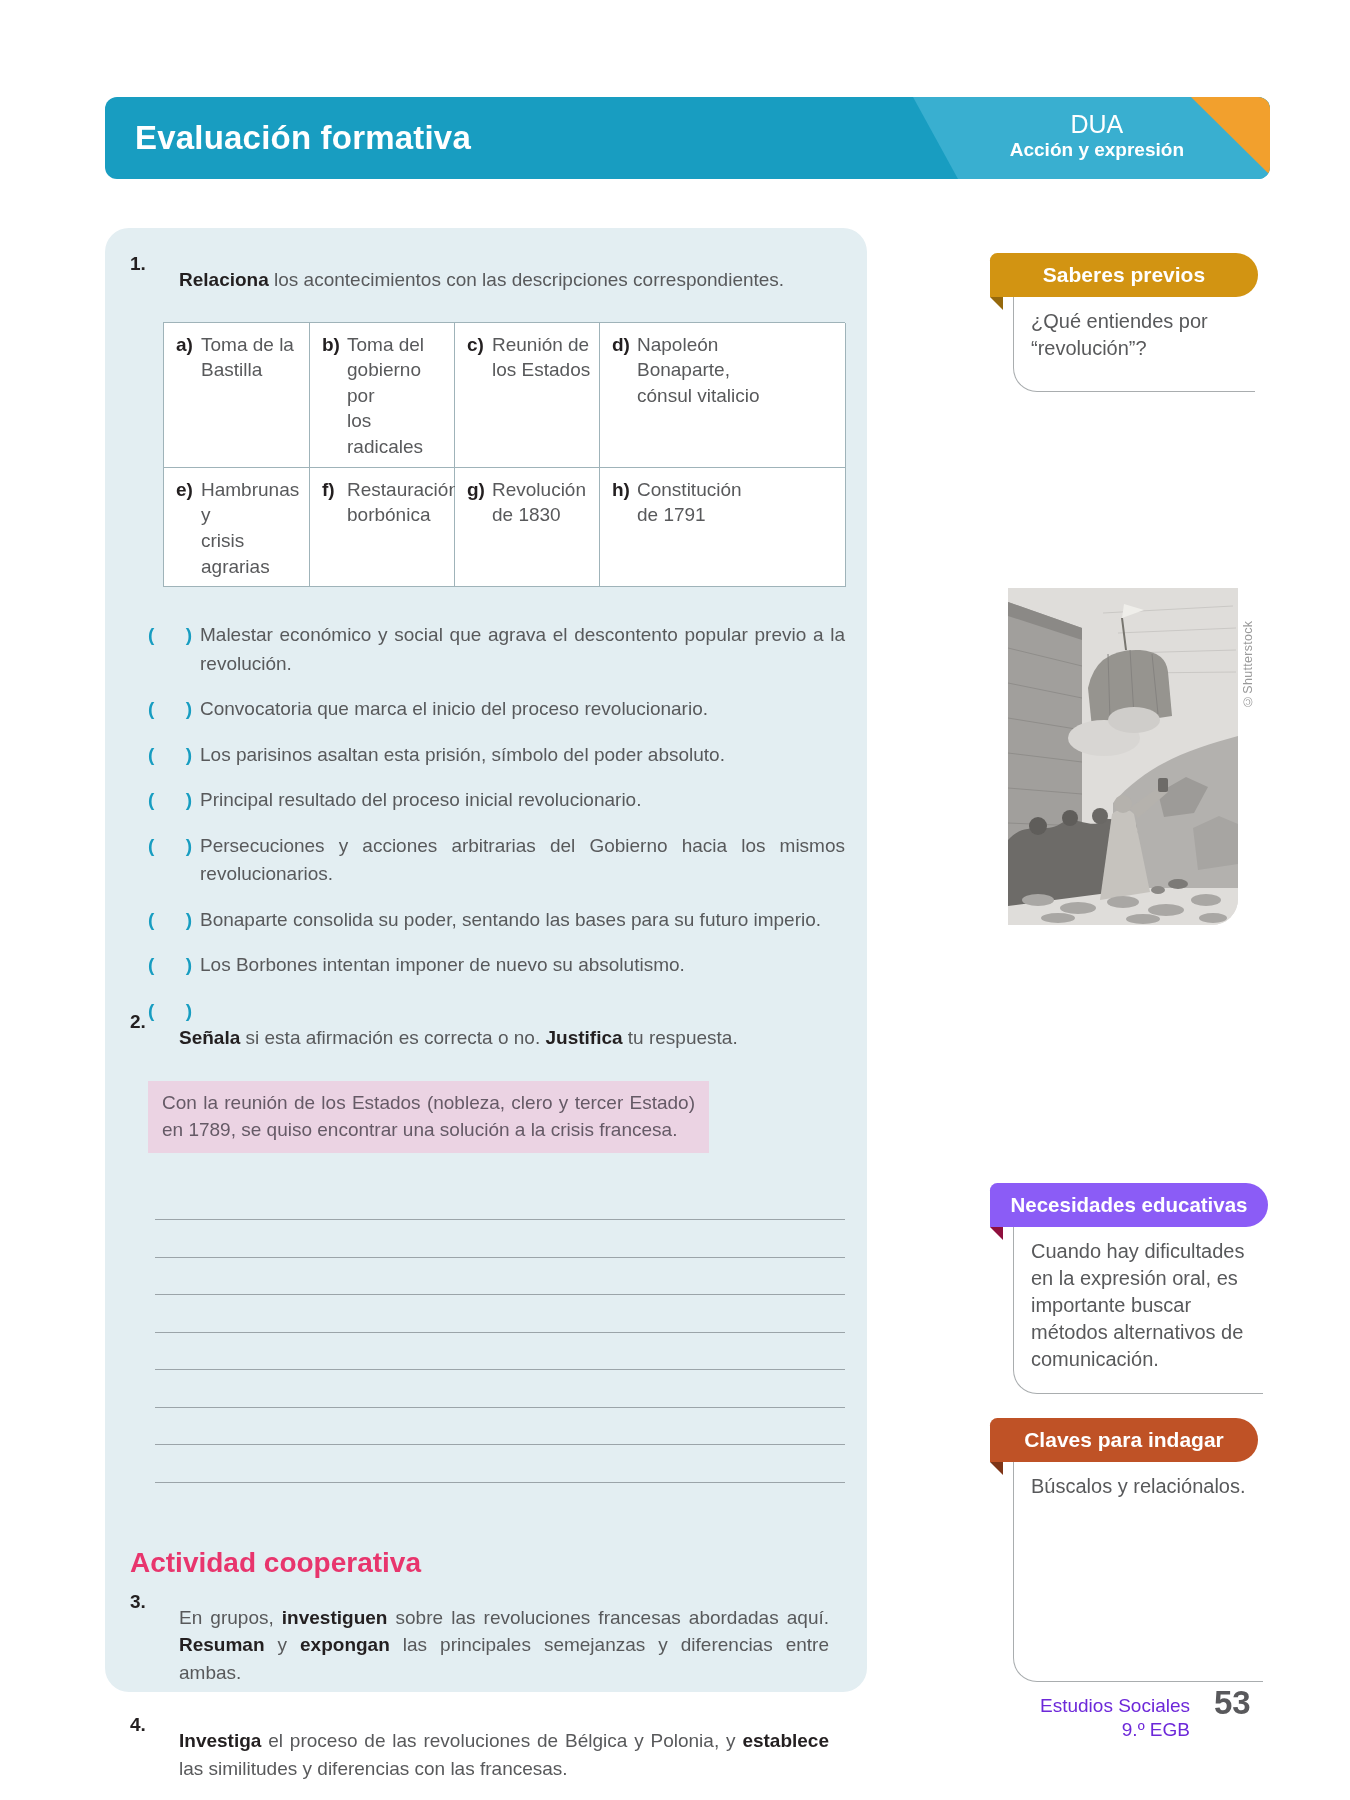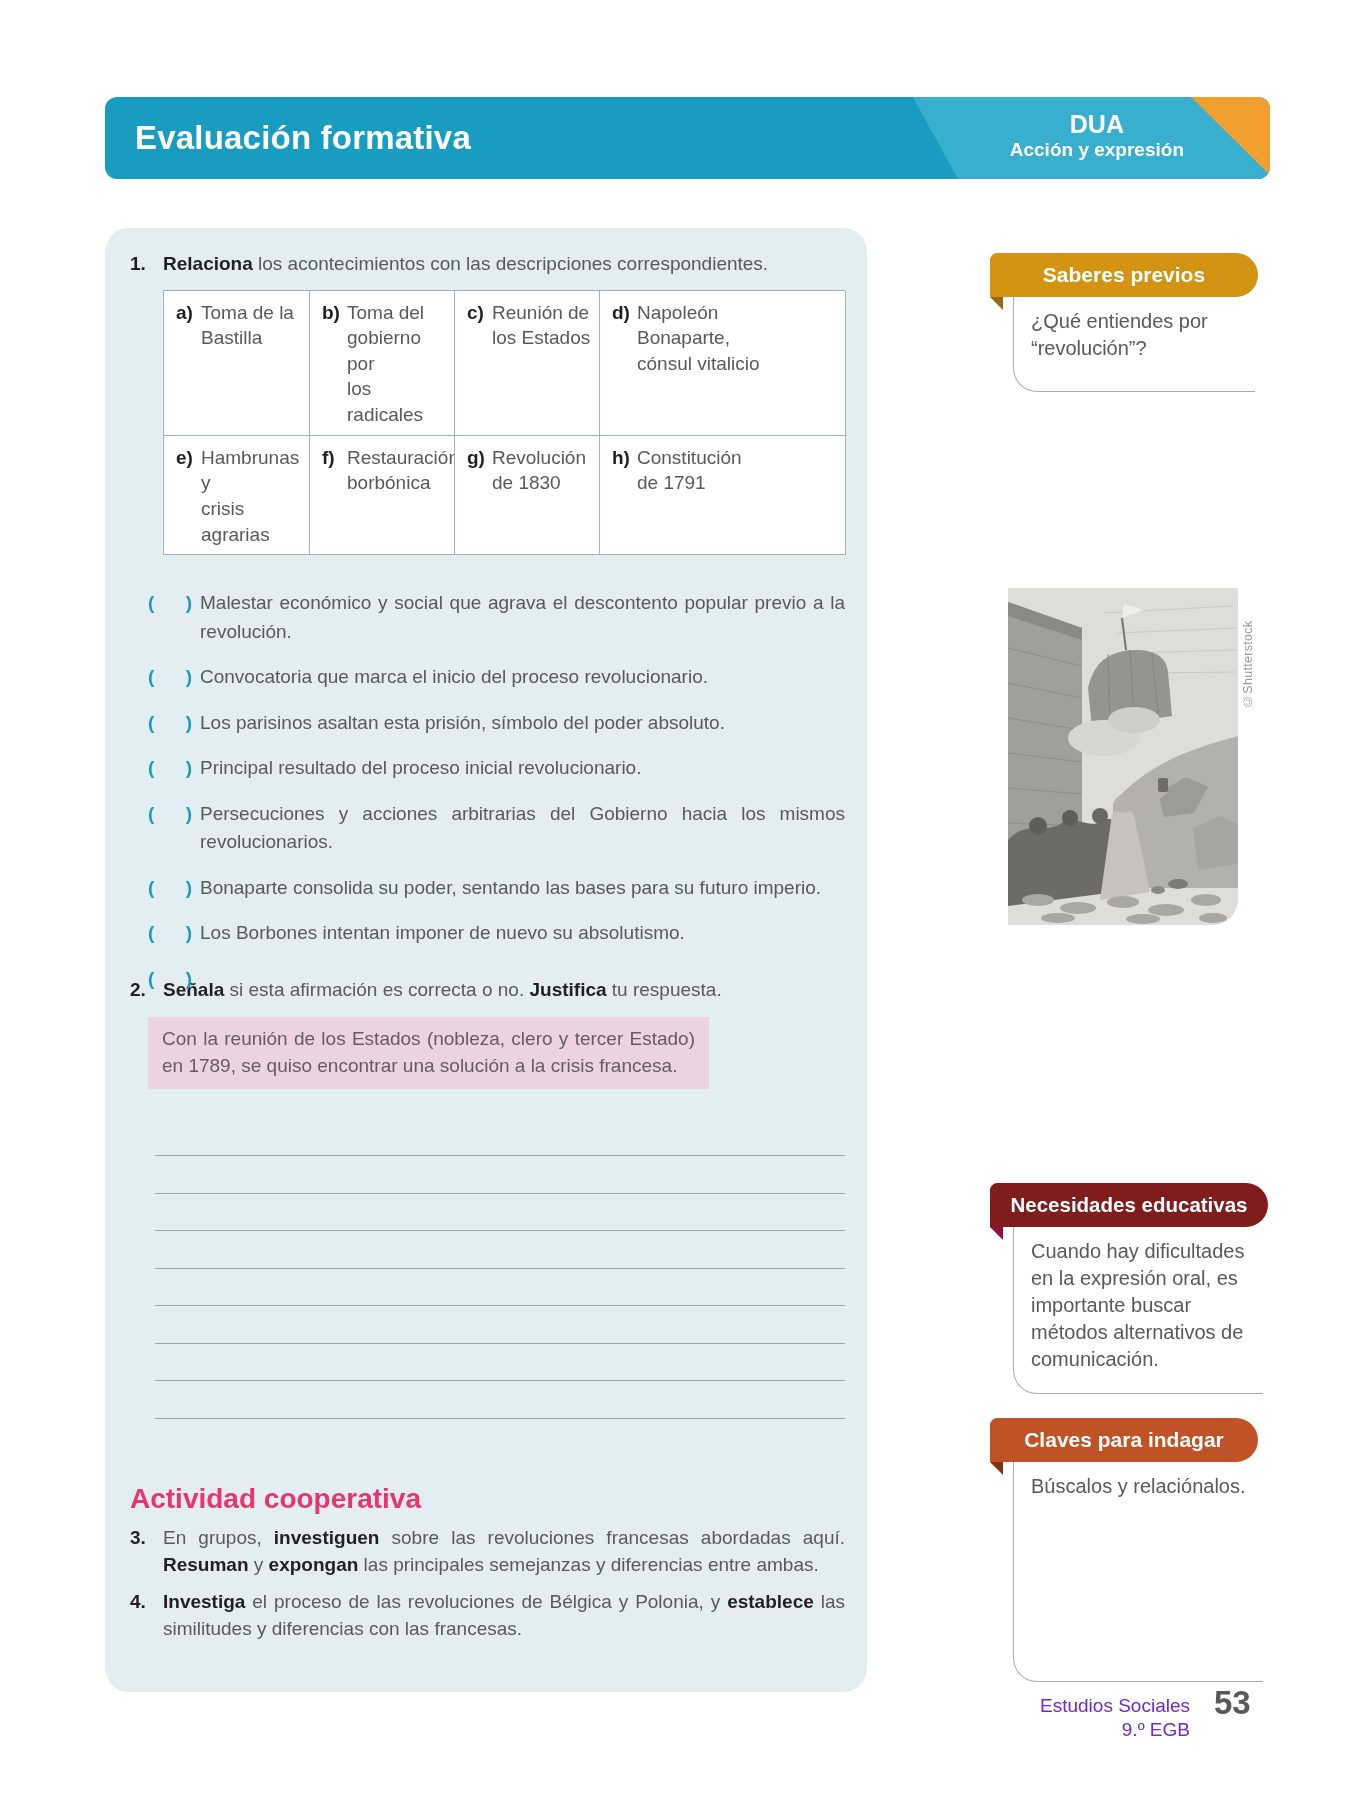--- a/index.html
+++ b/index.html
@@ -12,31 +12,31 @@
   
   .banner { position:absolute; left:105px; top:97px; width:1165px; height:82px;
     background:#189dc1; border-radius:12px; overflow:hidden; }
   .banner-light { position:absolute; inset:0; background:#39afd0;
     clip-path:polygon(808px 0, 100% 0, 100% 100%, 853px 100%); }
   .banner-orange { position:absolute; inset:0; background:#f2a02d;
     clip-path:polygon(1086px 0, 100% 0, 100% 78px); }
   .banner-title { position:absolute; left:30px; top:50%; transform:translateY(-50%);
     color:#ffffff; font-size:33px; font-weight:bold; letter-spacing:.2px; }
   .banner-dua { position:absolute; right:86px; top:13px; text-align:center; color:#ffffff; }
-  .dua-main { font-size:25px; font-weight:bold; line-height:1.15; }
+  .dua-main { font-size:25px; font-weight:normal; line-height:1.15; }
   .dua-sub  { font-size:19px; font-weight:bold; }
 
   
   .panel { position:absolute; left:105px; top:228px; width:762px; height:1464px;
     background:#e3eef2; border-radius:24px; box-sizing:border-box;
     padding:22px 22px 0 25px; }
 
   .q-row { display:flex; color:#58595b; font-size:19px; line-height:1.45; }
   .q-num { font-weight:bold; color:#231f20; width:33px; flex:none; }
-  .q-text { margin:0; flex:1; }
+  .q-text { margin:16px; flex:1; }
   .q-text b { color:#231f20; }
   .justify { text-align:justify; }
 
   .events-table { display:grid; grid-template-columns:146px 145px 145px 246px;
     margin:12px 0 0 33px; width:682px; box-sizing:border-box;
     border-top:1px solid #9fb3b9; border-left:1px solid #9fb3b9; }
   .cell { background:#ffffff; border-right:1px solid #9fb3b9; border-bottom:1px solid #9fb3b9;
     padding:9px 8px 7px 12px; display:flex; gap:5px; font-size:19px; line-height:1.35;
     color:#58595b; box-sizing:border-box; }
   .cell .letter { font-weight:bold; color:#231f20; flex:none; min-width:20px; }
@@ -71,21 +71,21 @@
   .bubble { position:absolute; border-left:1.5px solid #a9adaf;
     border-bottom:1.5px solid #a9adaf; border-bottom-left-radius:24px;
     box-sizing:border-box; }
   .bubble-text { padding:18px 4px 0 17px; font-size:20px; line-height:1.35; color:#58595b; margin:0; }
   .bubble-text + .bubble-text { padding-top:0; }
 
   #tab-saberes { left:990px; top:253px; width:268px; background:#d29412; }
   #fold-saberes { left:990px; top:297px; background:#96690c; }
   #bubble-saberes { left:1013px; top:290px; width:242px; height:102px; }
 
-  #tab-necesidades { left:990px; top:1183px; width:278px; background:#7f1d1d; font-size:20.5px; }
+  #tab-necesidades { left:990px; top:1183px; width:278px; background:#8b5cf6; font-size:20.5px; }
   #fold-necesidades { left:990px; top:1227px; background:#8f0f3d; }
   #bubble-necesidades { left:1013px; top:1220px; width:250px; height:174px; }
 
   #tab-claves { left:990px; top:1418px; width:268px; background:#bf5226; }
   #fold-claves { left:990px; top:1462px; background:#7e3517; }
   #bubble-claves { left:1013px; top:1455px; width:250px; height:227px; }
 
   .engraving { position:absolute; left:1008px; top:588px; width:230px; height:337px;
     border-radius:0 0 26px 0; overflow:hidden; background:#dddbd8; }
   .credit { position:absolute; left:1241px; top:588px; height:120px;

